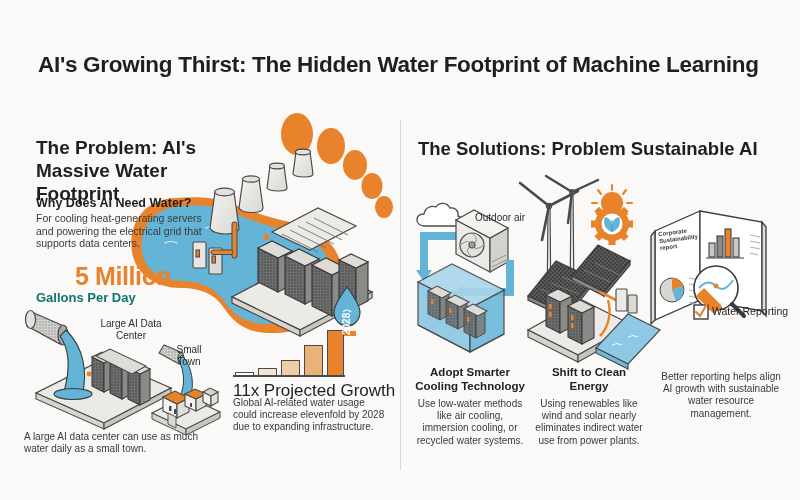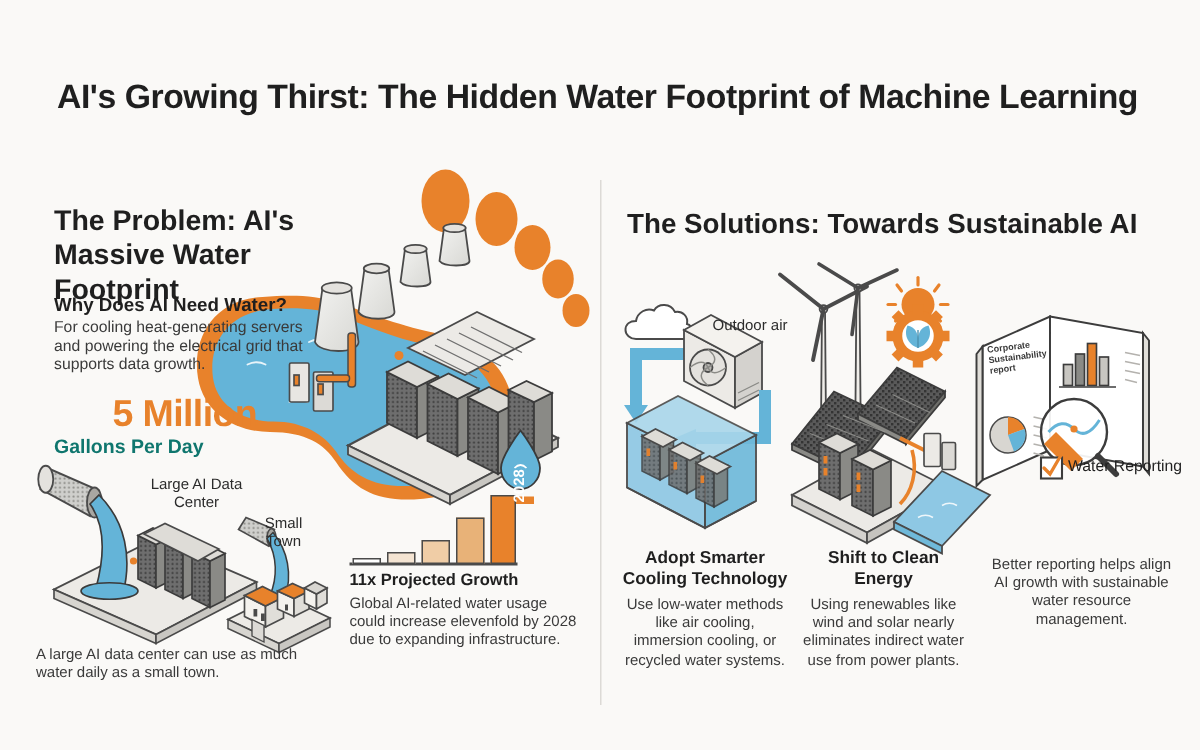--- a/index.html
+++ b/index.html
@@ -43,21 +43,21 @@
     font-size:10.5px;line-height:12.6px;color:#3a3a3a;
   }
   .big-stat{
     position:absolute;left:36px;top:262px;
     font-size:25px;font-weight:bold;color:#e8822b;letter-spacing:-0.4px;margin-left:39px;
   }
   .big-stat-sub{
     position:absolute;left:36px;top:290px;
     font-size:13px;font-weight:bold;color:#0f766e;
   }
-  .caption-lg{position:absolute;font-size:11px;font-weight:bold;color:#1f1f1f;}
+  .caption-lg{position:absolute;font-size:17px;font-weight:normal;color:#1f1f1f;}
   .caption-sm{position:absolute;font-size:10px;line-height:12px;color:#3a3a3a;}
   .illus-label{
     position:absolute;font-size:10px;line-height:11.5px;color:#2b2b2b;text-align:center;
   }
   
   .art{position:absolute;left:0;top:0;width:800px;height:500px;pointer-events:none;}
   
   #barchart{
     position:absolute;left:233px;top:330px;width:112px;height:48px;
   }
@@ -465,21 +465,21 @@
 
       <g>
         <rect x="694" y="305" width="14" height="14" fill="#ffffff" stroke="#3c3c3c" stroke-width="1.4"></rect>
         <path d="M696 312 L700 316 L707 304" stroke="#e8822b" stroke-width="2.2" fill="none" stroke-linecap="round"></path>
       </g>
     </g>
   </svg>
 
   <div class="sec-head" id="problem-head">The Problem: AI's Massive Water Footprint</div>
   <div class="sub-head">Why Does AI Need Water?</div>
-  <div class="sub-body">For cooling heat-generating servers and powering the electrical grid that supports data growth.</div>
+  <div class="sub-body">For cooling heat-generating servers and powering the electrical grid that supports data centers.</div>
 
   <div class="big-stat">5 Million</div>
   <div class="big-stat-sub">Gallons Per Day</div>
 
   <div class="illus-label" style="left:96px;top:318px;width:70px;">Large AI Data Center</div>
   <div class="illus-label" style="left:166px;top:344px;width:46px;">Small Town</div>
 
   <div class="caption-sm" style="left:24px;top:431px;width:180px;">A large AI data center can use as much water daily as a small town.</div>
 
   <div id="barchart">
@@ -489,21 +489,21 @@
     <div class="bar" style="left:48px;width:19px;height:16px;background:#f0cda6;"></div>
     <div class="bar" style="left:71px;width:19px;height:31px;background:#e8b278;"></div>
     <div class="bar" style="left:94px;width:17px;height:46px;background:#e8822b;">
       <span class="bar-year" style="left:12.5px;top:4px;">2028</span>
     </div>
   </div>
 
   <div class="caption-lg" style="left:233px;top:381px;">11x Projected Growth</div>
   <div class="caption-sm" style="left:233px;top:397px;width:152px;">Global AI-related water usage could increase elevenfold by 2028 due to expanding infrastructure.</div>
 
-  <div class="sec-head" id="solutions-head">The Solutions: Towards Sustainable AI</div>
+  <div class="sec-head" id="solutions-head">The Solutions: Problem Sustainable AI</div>
 
   <div class="illus-label" style="left:474px;top:212px;width:52px;">Outdoor air</div>
   <div class="book-label">Corporate Sustainability report</div>
   <div class="wr-label">Water Reporting</div>
 
   <div class="sol-col" style="left:414px;">
     <div class="sol-title">Adopt Smarter Cooling Technology</div>
     <div class="sol-body">Use low-water methods like air cooling, immersion cooling, or recycled water systems.</div>
   </div>
   <div class="sol-col" style="left:533px;">

